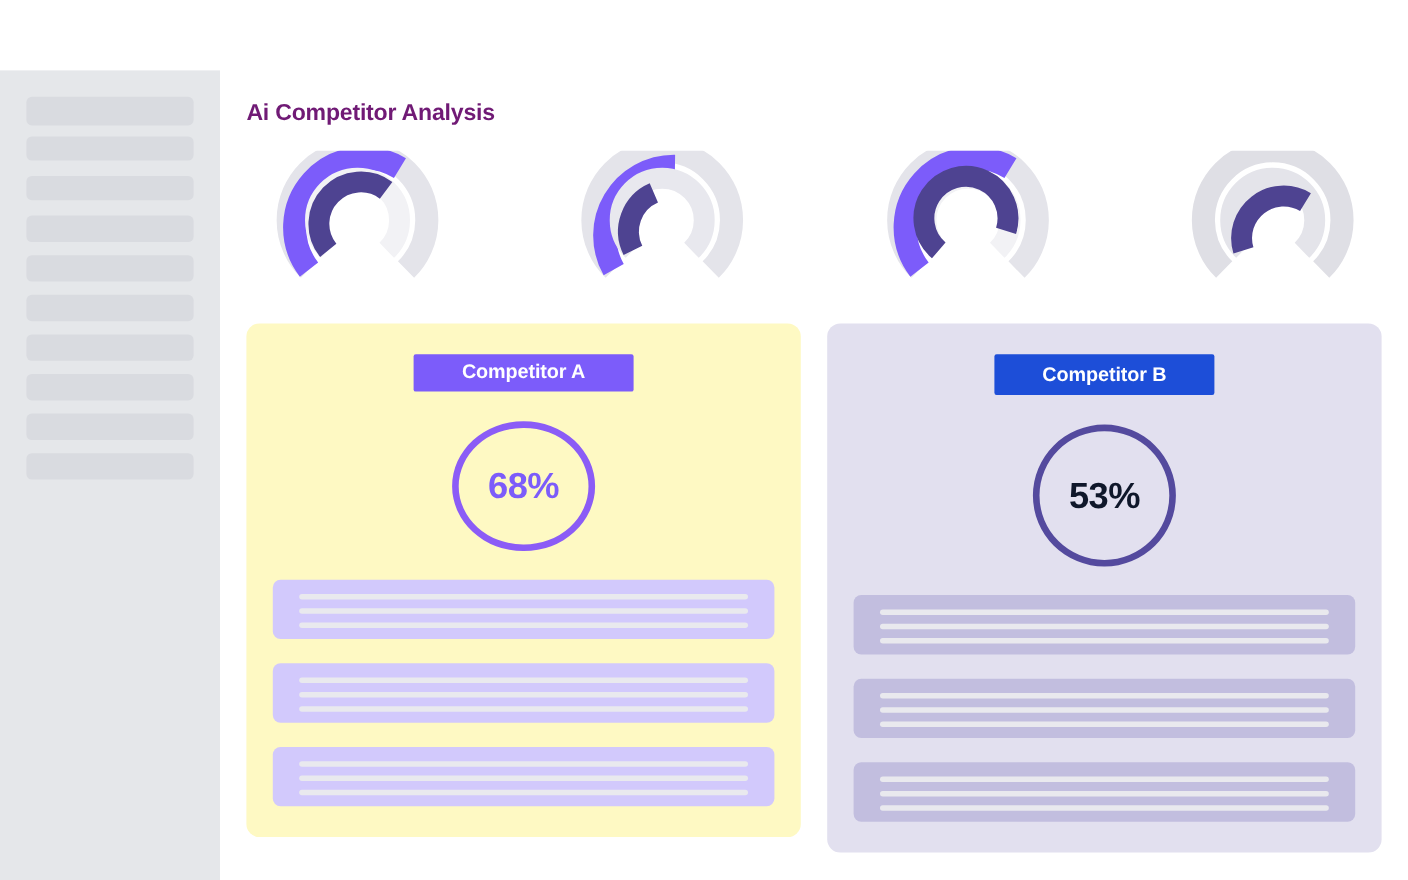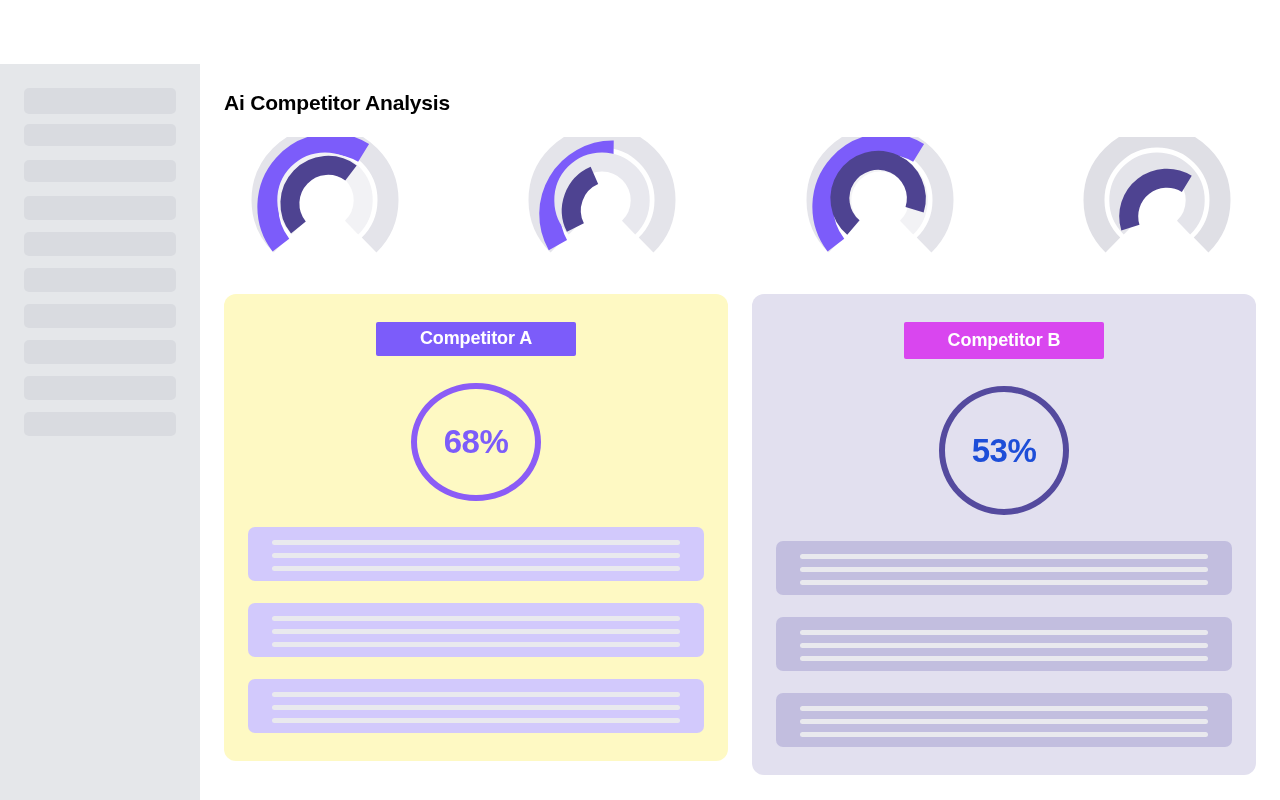--- a/index.html
+++ b/index.html
@@ -101,21 +101,21 @@
     top: 64px; left: 200px;
     width: 1080px;
     height: 736px;
     background: #ffffff;
     padding: 26px 24px 0 24px;
   }
 
   .page-title {
     font-size: 21px;
     font-weight: 700;
-    color: #000000;
+    color: #701a75;
     letter-spacing: -0.2px;
     line-height: 1.2;
   }
 
   
   .gauge-row {
     display: flex;
     justify-content: space-between;
     align-items: flex-start;
     margin-top: 22px;
@@ -153,42 +153,42 @@
     display: flex;
     align-items: center;
     justify-content: center;
     color: #ffffff;
     font-size: 18px;
     font-weight: 700;
     letter-spacing: -0.1px;
     border-radius: 2px;
   }
   .card.a .card-chip { background: #7c5cfa; }
-  .card.b .card-chip { background: #d946ef; }
+  .card.b .card-chip { background: #1d4ed8; }
 
   .score-ring {
     width: 130px;
     height: 130px;
     margin-top: 27px;
     border-radius: 50%;
     border: 6px solid #8b5cf6;
     display: flex;
     align-items: center;
     justify-content: center;
   }
   .card.b .score-ring { border-color: #544a9e; }
 
   .score-value {
     font-size: 33px;
     font-weight: 700;
     color: #7c5cfa;
     letter-spacing: -0.5px;
     line-height: 1;
   }
-  .card.b .score-value { color: #1d4ed8; }
+  .card.b .score-value { color: #0f172a; }
 
   .skel-list {
     width: 456px;
     margin-top: 26px;
     display: flex;
     flex-direction: column;
     gap: 22px;
   }
 
   .skel-block {

